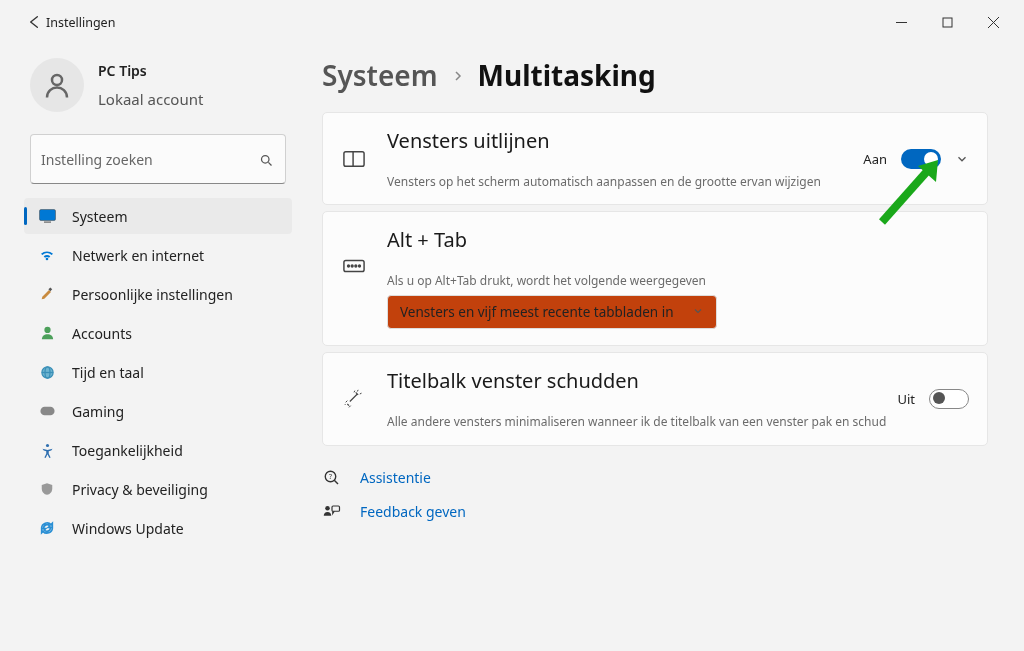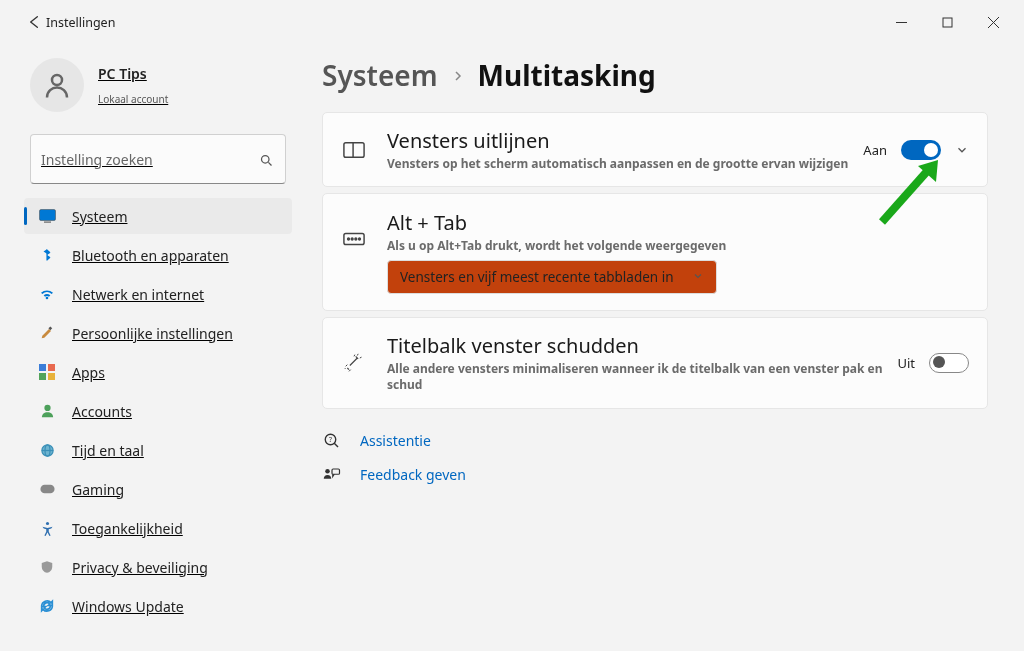--- a/index.html
+++ b/index.html
@@ -6,26 +6,26 @@
   body { width: 1024px; height: 651px; background: #f3f3f3; overflow: hidden; position: relative; }
 
   .titlebar { height: 44px; display: flex; align-items: center; padding: 0 8px 0 24px; }
   .tb-back { width: 20px; height: 20px; display: flex; align-items: center; justify-content: center; }
   .tb-title { margin-left: 2px; font-size: 12.5px; color: #222; }
   .tb-spacer { flex: 1; }
   .tb-btn { width: 46px; height: 32px; display: flex; align-items: center; justify-content: center; color: #333; font-size: 11px; }
 
   .content { display: flex; padding: 0 8px 0 16px; }
 
-  .sidebar { width: 284px; padding: 4px 8px 4px 8px; text-decoration: underline; }
+  .sidebar { width: 284px; padding: 4px 8px 4px 8px; }
   .account { display: flex; align-items: center; padding: 10px 6px 22px 6px; gap: 14px; }
   .avatar { width: 54px; height: 54px; border-radius: 50%; background: #e6e6e6; display: flex; align-items: center; justify-content: center; }
   .avatar svg { width: 30px; height: 30px; stroke: #666; fill: none; stroke-width: 2; }
   .acct-name { font-size: 14px; font-weight: 600; color: #222; }
-  .acct-sub { font-size: 10px; color: #555; margin-top: 9px; }
+  .acct-sub { font-size: 15px; color: #555; margin-top: 9px; }
 
   .search { display: flex; align-items: center; border: 1px solid #d0d0d0; border-bottom: 1.5px solid #888; border-radius: 4px; background: #fbfbfb; height: 50px; padding: 0 10px; margin: 0 6px 14px 6px; }
   .search input { flex: 1; border: none; outline: none; background: transparent; font-size: 14px; color: #333; }
   .search input::placeholder { color: #666; }
   .search-icon { width: 16px; height: 16px; margin-left: 6px; }
 
   .nav { display: flex; flex-direction: column; gap: 3px; }
   .nav-item { display: flex; align-items: center; gap: 16px; padding: 0 14px; height: 36px; border-radius: 4px; position: relative; cursor: default; }
   .nav-item.active { background: #eaeaea; }
   .nav-item.active::before { content: ""; position: absolute; left: 0; top: 9px; bottom: 9px; width: 3px; background: #0067c0; border-radius: 2px; }
@@ -36,21 +36,21 @@
   .breadcrumb { display: flex; align-items: center; gap: 14px; margin-bottom: 18px; }
   .bc-parent { font-size: 28px; font-weight: 600; color: #555; }
   .bc-sep { font-size: 18px; color: #888; }
   .bc-current { font-size: 28px; font-weight: 700; color: #111; }
 
   .card { background: #fcfcfc; border: 1px solid #e6e6e6; border-radius: 5px; margin-bottom: 6px; }
   .card-row { display: flex; align-items: center; padding: 14px 18px 14px 18px; min-height: 66px; }
   .card-icon { width: 26px; display: flex; align-items: center; justify-content: center; margin-right: 20px; color: #444; }
   .card-text { flex: 1; }
   .card-title { font-size: 20px; color: #1a1a1a; }
-  .card-sub { font-size: 12px; color: #6b6b6b; margin-top: 2px; line-height: 1.35; font-weight: bold; }
+  .card-sub { font-size: 12px; color: #6b6b6b; margin-top: 20px; line-height: 1.35; }
   .card-state { font-size: 13px; color: #222; margin-right: 14px; }
   .toggle { width: 40px; height: 20px; border-radius: 10px; position: relative; }
   .toggle.on { background: #0067c0; }
   .toggle.on::after { content: ""; position: absolute; right: 3px; top: 3px; width: 14px; height: 14px; border-radius: 50%; background: #fff; }
   .toggle.off { background: #fff; border: 1px solid #888; }
   .toggle.off::after { content: ""; position: absolute; left: 3px; top: 2.5px; width: 12px; height: 12px; border-radius: 50%; background: #555; }
   .chev { margin-left: 14px; color: #555; display: flex; align-items: center; }
   .chev svg { width: 14px; height: 14px; }
 
   .alt-tab-body { padding: 0 18px 16px 64px; }
@@ -123,55 +123,35 @@
       <div class="nav-item active">
         <span class="nav-icon">
           <svg width="17" height="14" viewBox="0 0 17 14">
               <rect x="0.5" y="0.5" width="16" height="11" rx="1.5" fill="#0078d4" stroke="#444" stroke-width="0.5"></rect>
               <rect x="5" y="12.5" width="7" height="1.2" fill="#666"></rect>
             </svg>
         </span>
         <span class="nav-label">Systeem</span>
       </div>
       <div class="nav-item">
-        <span class="nav-icon" style="color:#0078d4">
-          <svg width="14" height="16" viewBox="0 0 24 24" fill="#0078d4">
-              <path d="M12 2v20l6-6-6-4 6-4-6-6v8L6 6m6 6l-6 6"></path>
-              <path d="M11 2l6 5-5 5 5 5-6 5V2z" fill="#0078d4"></path>
-            </svg>
-        </span>
-        <span class="nav-label">Bluetooth en apparaten</span>
-      </div>
-      <div class="nav-item">
         <span class="nav-icon">
           <svg width="16" height="14" viewBox="0 0 24 20" fill="#0078d4">
               <path d="M12 18a2 2 0 100-4 2 2 0 000 4zm-5-6a8 8 0 0110 0l-2 2a5 5 0 00-6 0l-2-2zm-4-4a14 14 0 0118 0l-2 2a11 11 0 00-14 0l-2-2z"></path>
             </svg>
         </span>
         <span class="nav-label">Netwerk en internet</span>
       </div>
       <div class="nav-item">
         <span class="nav-icon">
           <svg width="16" height="16" viewBox="0 0 24 24">
               <path d="M4 20l4-1 10-10-3-3L5 16l-1 4z" fill="#c88a3e"></path>
               <rect x="15" y="3" width="4" height="4" transform="rotate(45 17 5)" fill="#555"></rect>
             </svg>
         </span>
         <span class="nav-label">Persoonlijke instellingen</span>
-      </div>
-      <div class="nav-item">
-        <span class="nav-icon">
-          <svg width="16" height="16" viewBox="0 0 16 16">
-              <rect x="0" y="0" width="7" height="7" fill="#3b7dd8"></rect>
-              <rect x="9" y="0" width="7" height="7" fill="#e8694f"></rect>
-              <rect x="0" y="9" width="7" height="7" fill="#52a35a"></rect>
-              <rect x="9" y="9" width="7" height="7" fill="#e8b23b"></rect>
-            </svg>
-        </span>
-        <span class="nav-label">Apps</span>
       </div>
       <div class="nav-item">
         <span class="nav-icon">
           <svg width="15" height="16" viewBox="0 0 24 24" fill="#4ca05a">
               <circle cx="12" cy="7" r="5"></circle>
               <path d="M3 22c0-5 4-8 9-8s9 3 9 8H3z"></path>
             </svg>
         </span>
         <span class="nav-label">Accounts</span>
       </div>

